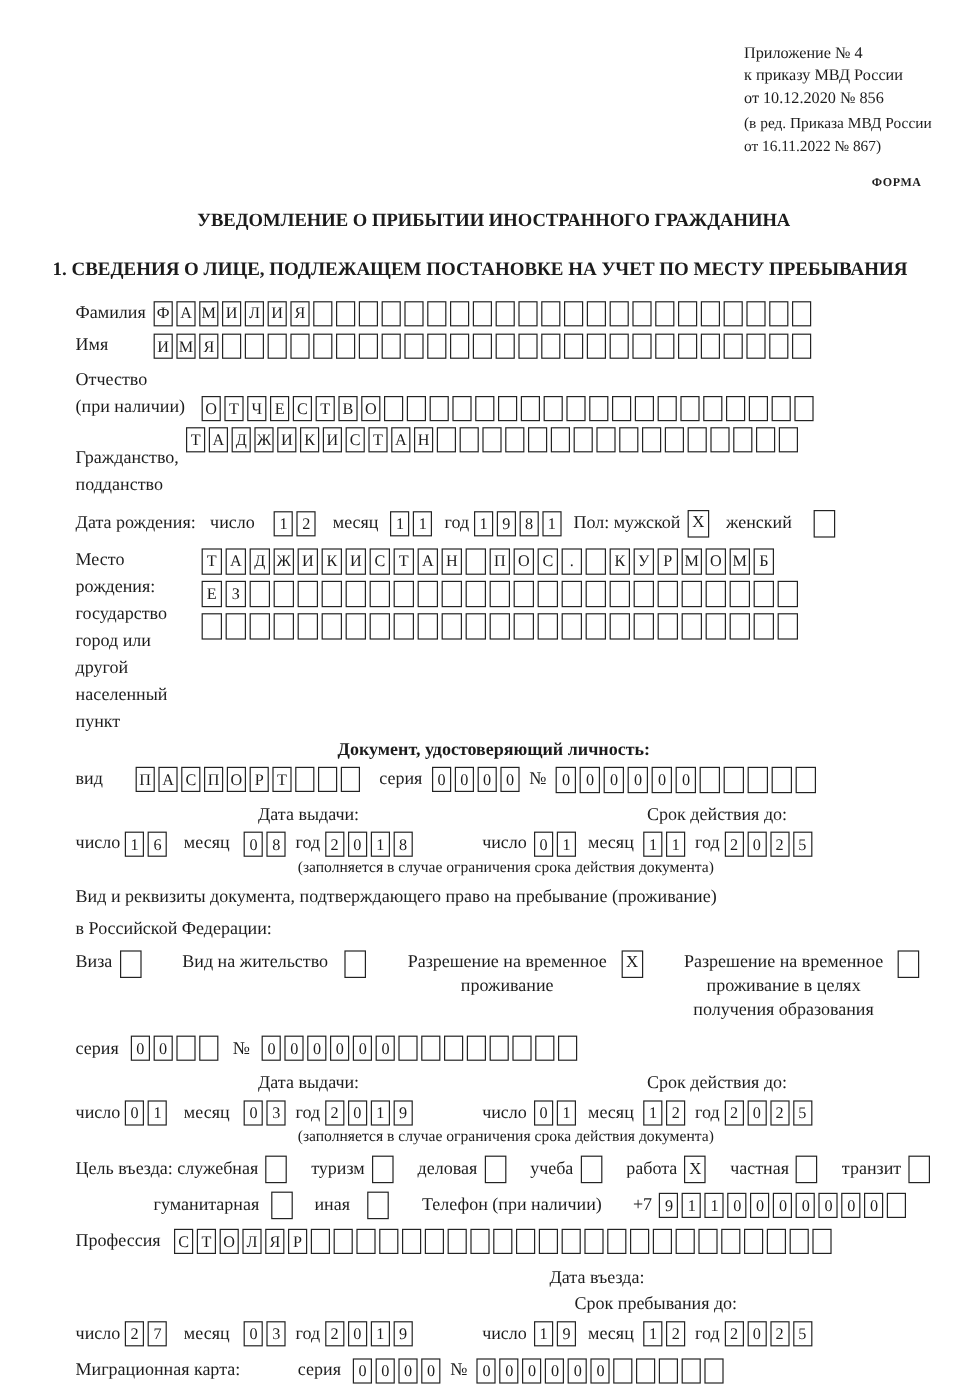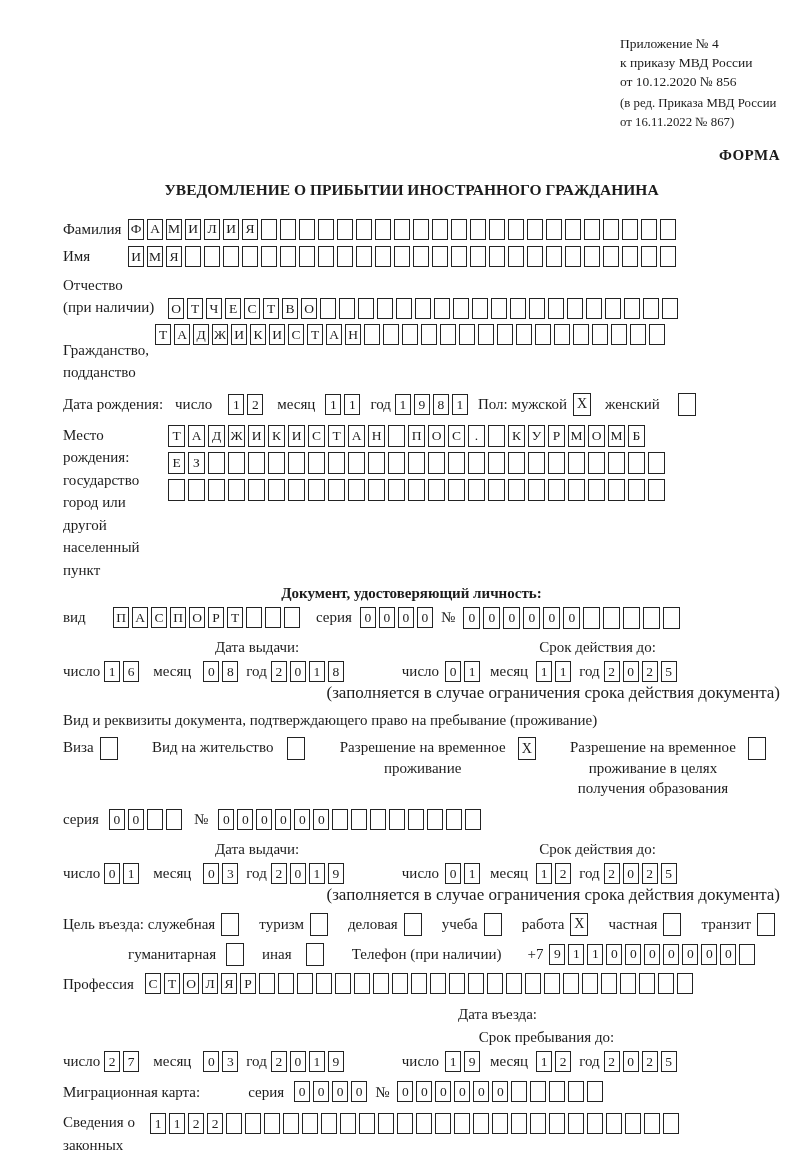--- a/index.html
+++ b/index.html
@@ -8,21 +8,21 @@
     width:800px; height:1163px; overflow:hidden;
     font-family:"Liberation Serif", serif;
     color:#1c1c1c;
     position:relative;
   }
   .page { padding:34px 20px 0 63px; }
 
   
   .appendix { margin-left:557px; width:180px; font-size:13.5px; line-height:1.42; }
   .appendix .small { font-size:12.8px; }
-  .forma { text-align:right; font-weight:bold; font-size:15px; margin-top:16px; letter-spacing:.5px; }
+  .forma { text-align:right; margin-right:12px; font-weight:bold; font-size:10px; margin-top:16px; letter-spacing:.5px; }
 
   .title { text-align:center; font-weight:bold; font-size:15.5px; line-height:1.55; margin-top:14px; margin-left:-20px; }
   .underline-slot { display:inline-block; width:58px; border-bottom:2px solid #333; height:10px; margin-left:10px; }
 
   .section-heading { font-weight:bold; font-size:15.8px; margin-top:20px; margin-left:-43px; text-align:center; }
 
   
   .cells { display:flex; gap:3px; flex:none; }
   .cell {
     width:16px; height:21px; flex:none;
@@ -33,21 +33,21 @@
   .cells.big .cell { width:17px; height:22px; }
   .cb .cell { width:18px; height:23px; font-size:14px; }
 
   .row { display:flex; align-items:center; }
   .row.top { align-items:flex-start; }
   .lbl { font-size:15px; white-space:pre-line; line-height:1.5; flex:none; }
 
   .stack { display:flex; flex-direction:column; gap:5px; }
 
   .center-bold { text-align:center; font-weight:bold; font-size:15px; }
-  .note-right { text-align:right; font-size:17px; margin-right:0; }
+  .note-right { text-align:center; font-size:13px; margin-right:0; }
 
   .cbgroup { display:flex; align-items:flex-start; gap:6px; }
   .cbgroup .lbl { line-height:1.35; }
   .ctr { text-align:center; }
 </style>
 </head>
 <body>
 
 <div class="page">
 
@@ -58,20 +58,21 @@
     <div class="small" style="margin-top:3px;">(в ред. Приказа МВД России</div>
     <div class="small">от 16.11.2022 № 867)</div>
   </div>
 
   <div class="forma">ФОРМА</div>
 
   <div class="title">
     <div>УВЕДОМЛЕНИЕ О ПРИБЫТИИ ИНОСТРАННОГО ГРАЖДАНИНА</div>
   </div>
 
+  <div class="section-heading">1. СВЕДЕНИЯ О ЛИЦЕ, ПОДЛЕЖАЩЕМ ПОСТАНОВКЕ НА УЧЕТ ПО МЕСТУ ПРЕБЫВАНИЯ</div>
 
   <div class="row" style="margin-top:16px;">
     <span class="lbl" style="width:65px;">Фамилия</span>
     <span class="cells">
         <span class="cell">Ф</span>
         <span class="cell">А</span>
         <span class="cell">М</span>
         <span class="cell">И</span>
         <span class="cell">Л</span>
         <span class="cell">И</span>
@@ -399,20 +400,21 @@
         <span class="cell">2</span>
         <span class="cell">0</span>
         <span class="cell">2</span>
         <span class="cell">5</span>
       </span>
   </div>
 
   <div class="note-right">(заполняется в случае ограничения срока действия документа)</div>
 
   <div class="lbl" style="margin-top:6px;">Вид и реквизиты документа, подтверждающего право на пребывание (проживание)</div>
+  <div class="lbl" style="margin-top:4px;">в Российской Федерации:</div>
 
   <div class="row top" style="margin-top:6px; padding-right:14px; justify-content:space-between;">
     <span class="cbgroup">
       <span class="lbl">Виза</span>
       <span class="cells cb">
           <span class="cell"></span>
         </span>
     </span>
     <span class="cbgroup">
       <span class="lbl">Вид на жительство</span>

